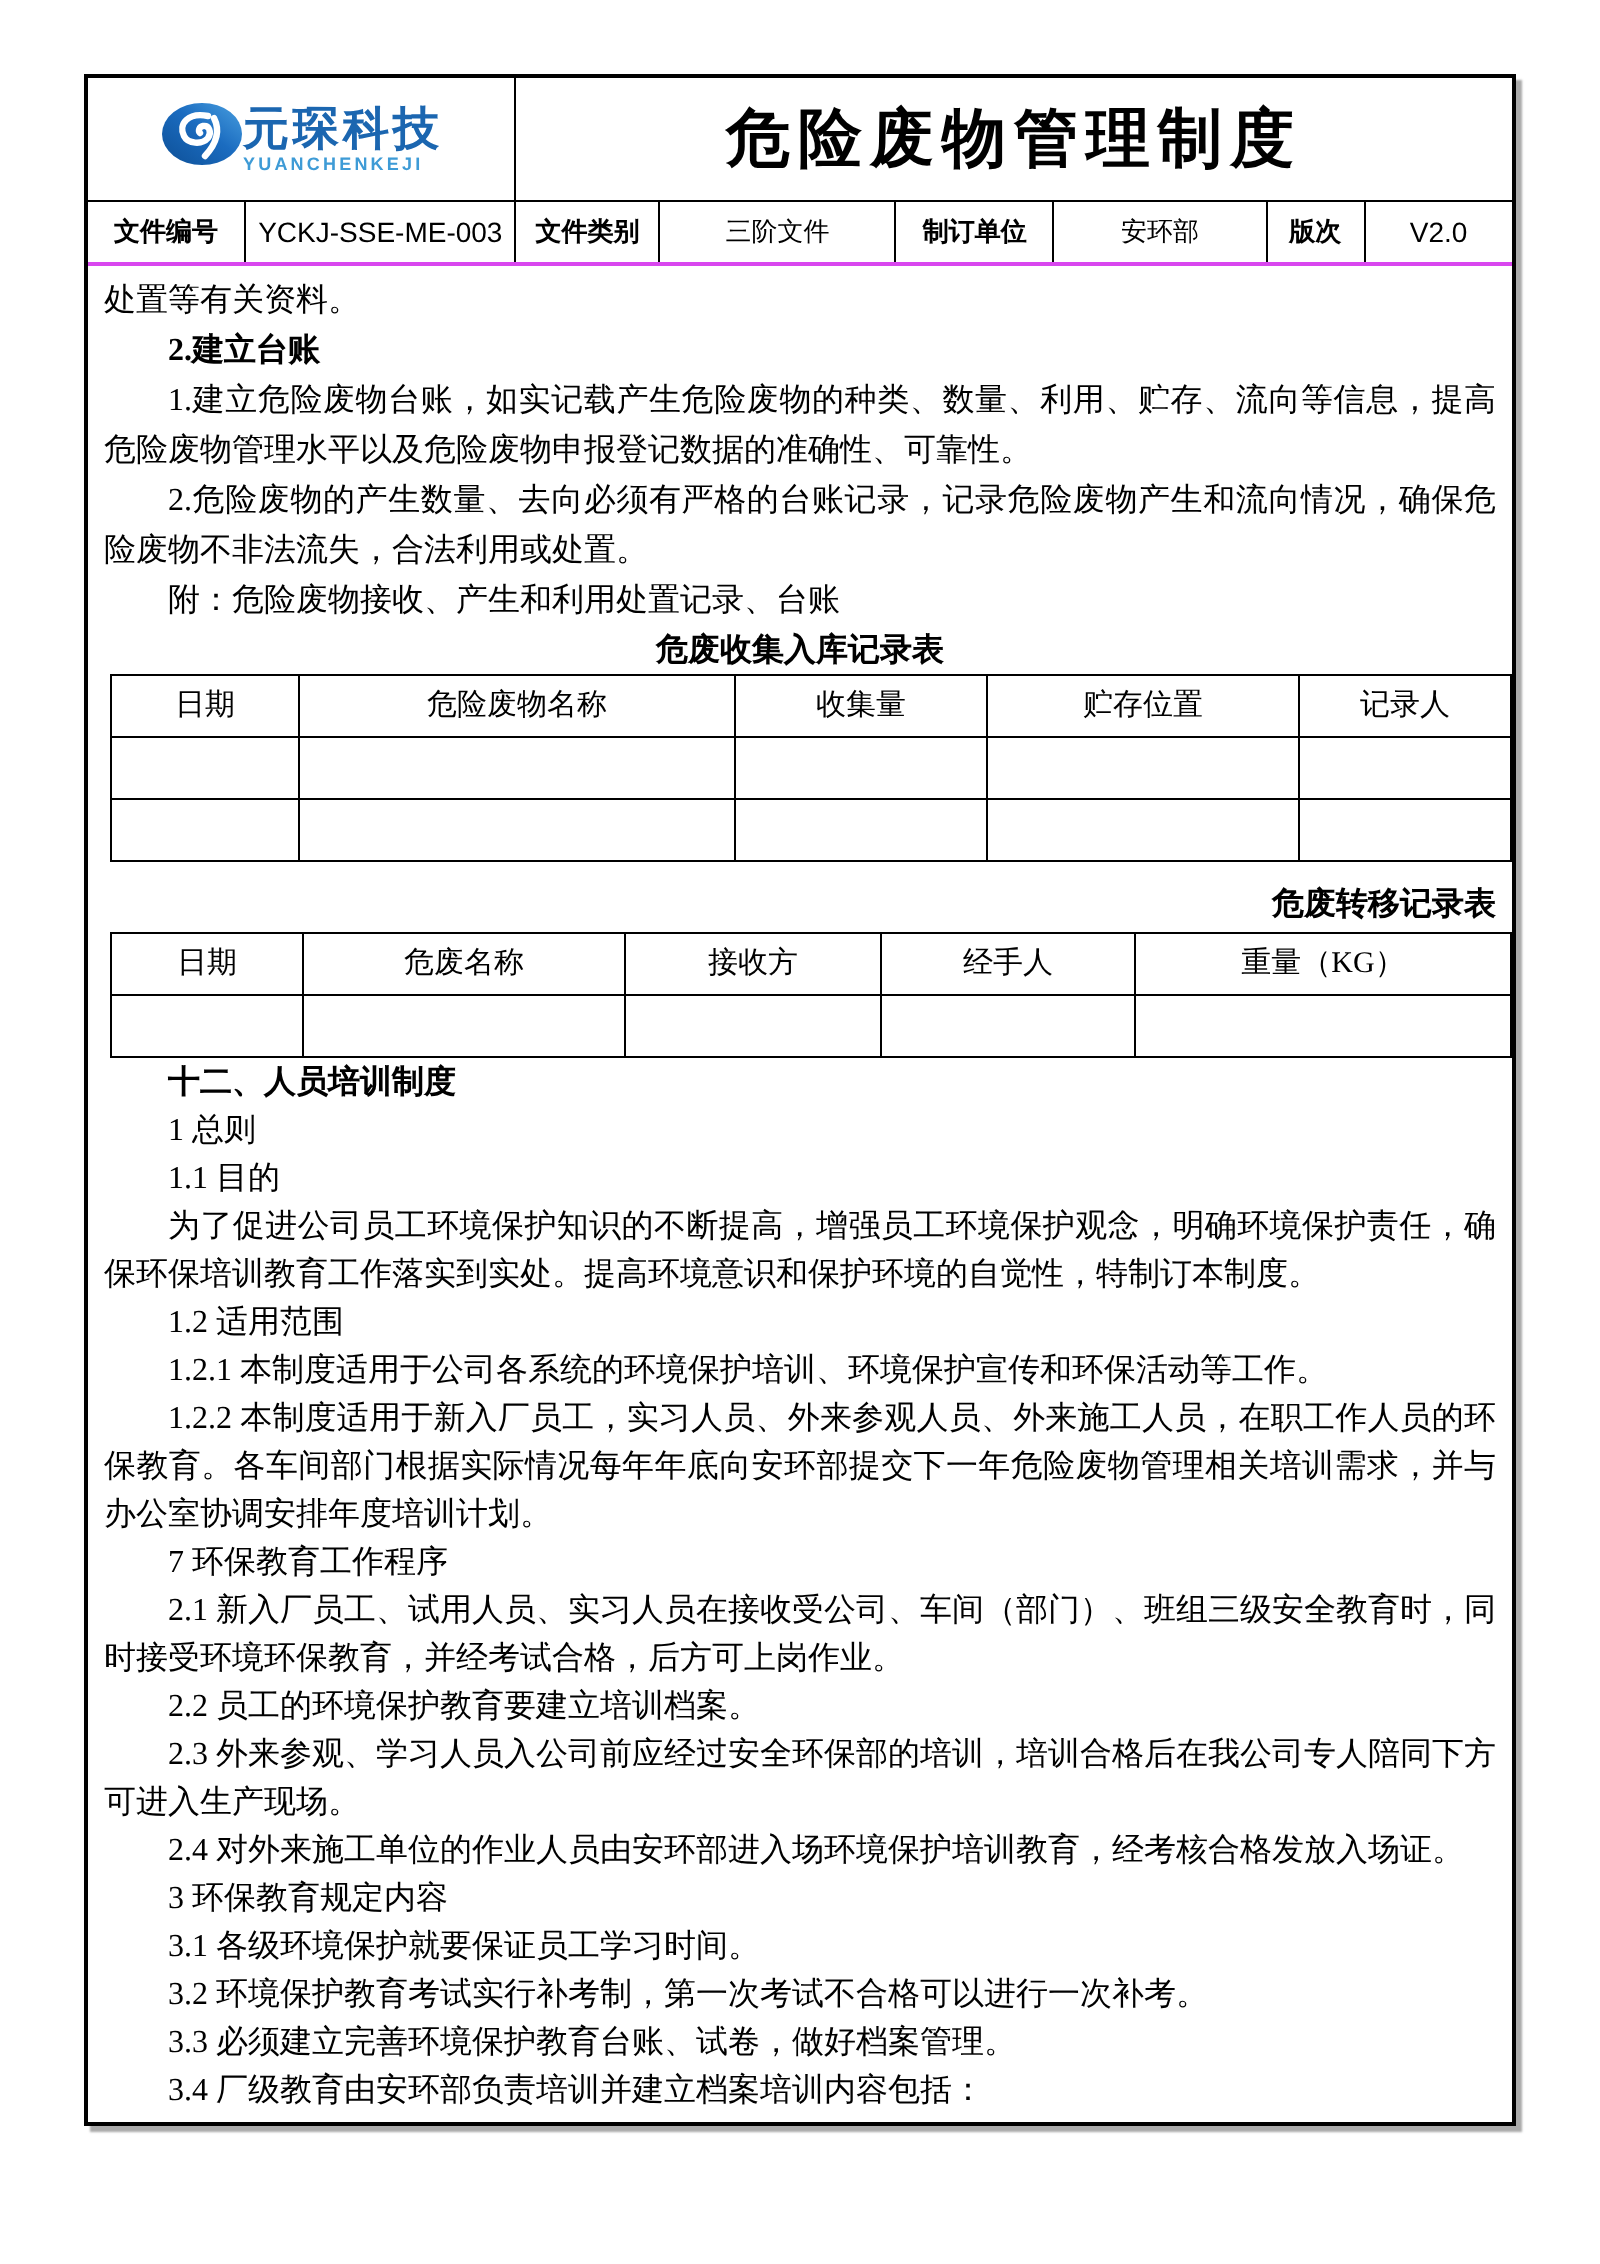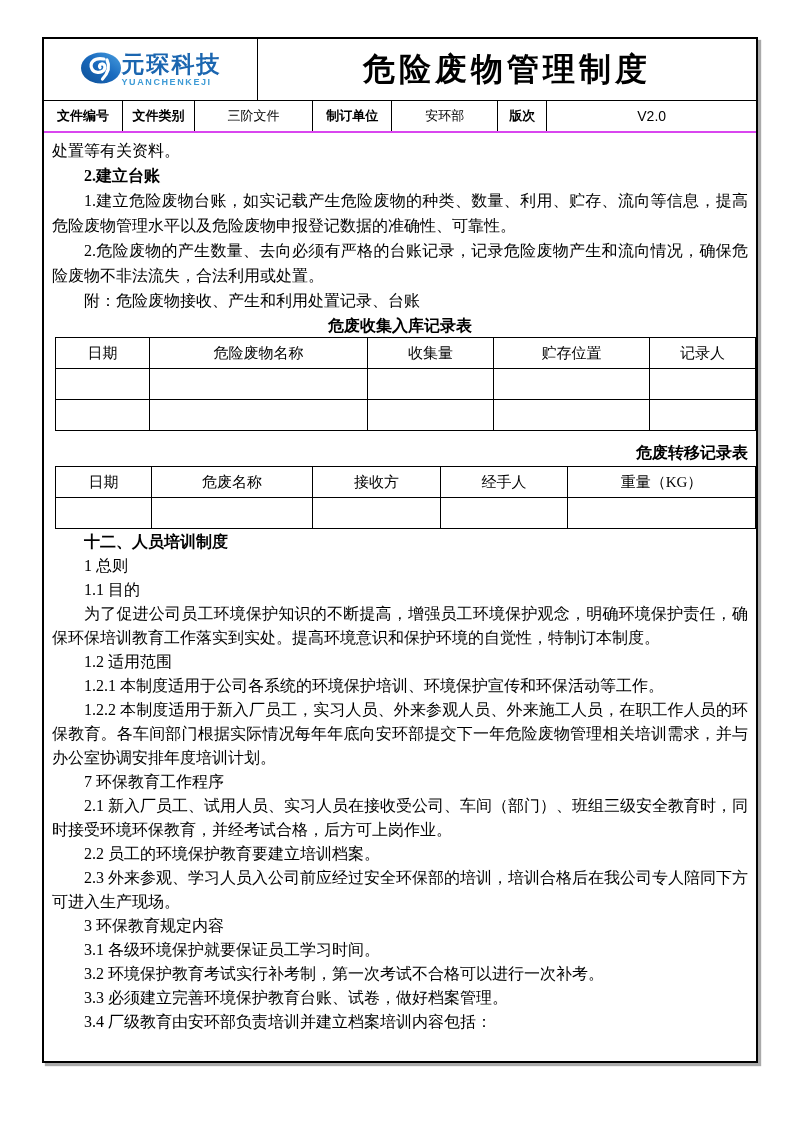--- a/index.html
+++ b/index.html
@@ -80,20 +80,21 @@
       <span class="logo-text-wrap">
         <span class="logo-name">元琛科技</span>
         <span class="logo-sub">YUANCHENKEJI</span>
       </span>
     </div>
     <div class="title-cell">危险废物管理制度</div>
   </div>
 
   <div class="hdr-row2">
     <div class="meta-cell m1 meta-label">文件编号</div>
+    <div class="meta-cell m2">YCKJ-SSE-ME-003</div>
     <div class="meta-cell m3 meta-label">文件类别</div>
     <div class="meta-cell m4">三阶文件</div>
     <div class="meta-cell m5 meta-label">制订单位</div>
     <div class="meta-cell m6">安环部</div>
     <div class="meta-cell m7 meta-label">版次</div>
     <div class="meta-cell m8">V2.0</div>
   </div>
 
   <div class="doc-body">
 
@@ -169,20 +170,21 @@
       <p class="para">1 总则</p>
       <p class="para">1.1 目的</p>
       <p class="para">为了促进公司员工环境保护知识的不断提高，增强员工环境保护观念，明确环境保护责任，确保环保培训教育工作落实到实处。提高环境意识和保护环境的自觉性，特制订本制度。</p>
       <p class="para">1.2 适用范围</p>
       <p class="para">1.2.1 本制度适用于公司各系统的环境保护培训、环境保护宣传和环保活动等工作。</p>
       <p class="para">1.2.2 本制度适用于新入厂员工，实习人员、外来参观人员、外来施工人员，在职工作人员的环保教育。各车间部门根据实际情况每年年底向安环部提交下一年危险废物管理相关培训需求，并与办公室协调安排年度培训计划。</p>
       <p class="para">7 环保教育工作程序</p>
       <p class="para">2.1 新入厂员工、试用人员、实习人员在接收受公司、车间（部门）、班组三级安全教育时，同时接受环境环保教育，并经考试合格，后方可上岗作业。</p>
       <p class="para">2.2 员工的环境保护教育要建立培训档案。</p>
       <p class="para">2.3 外来参观、学习人员入公司前应经过安全环保部的培训，培训合格后在我公司专人陪同下方可进入生产现场。</p>
+      <p class="para">2.4 对外来施工单位的作业人员由安环部进入场环境保护培训教育，经考核合格发放入场证。</p>
       <p class="para">3 环保教育规定内容</p>
       <p class="para">3.1 各级环境保护就要保证员工学习时间。</p>
       <p class="para">3.2 环境保护教育考试实行补考制，第一次考试不合格可以进行一次补考。</p>
       <p class="para">3.3 必须建立完善环境保护教育台账、试卷，做好档案管理。</p>
       <p class="para">3.4 厂级教育由安环部负责培训并建立档案培训内容包括：</p>
     </div>
 
   </div>
 </div>
 

